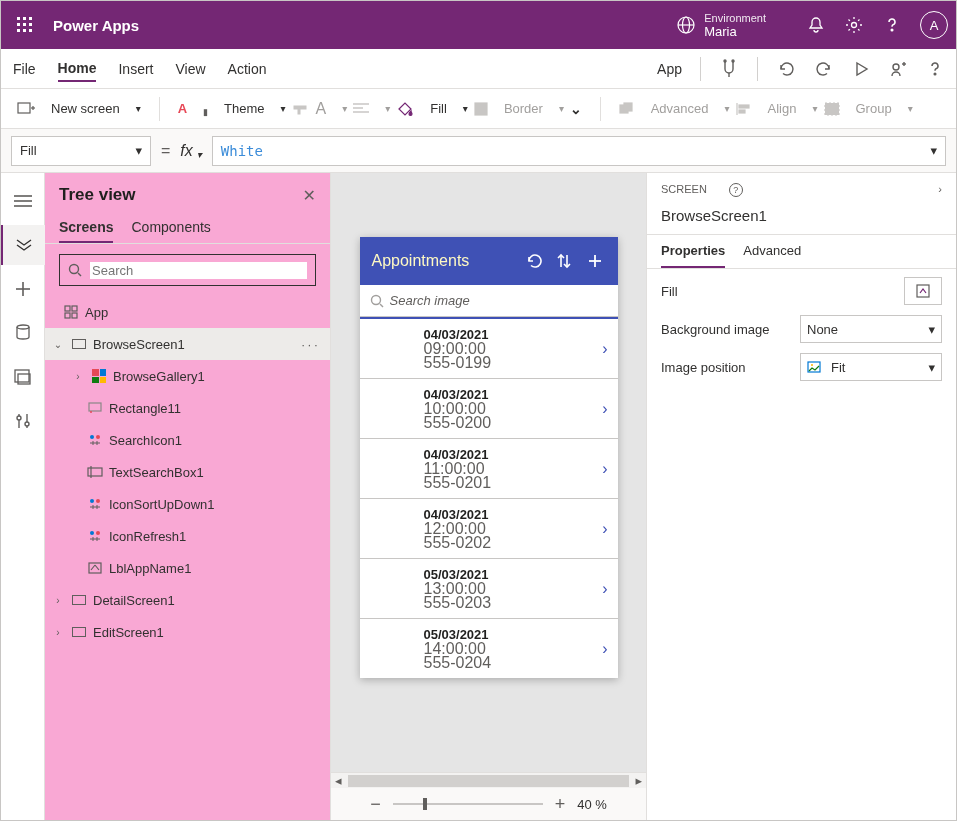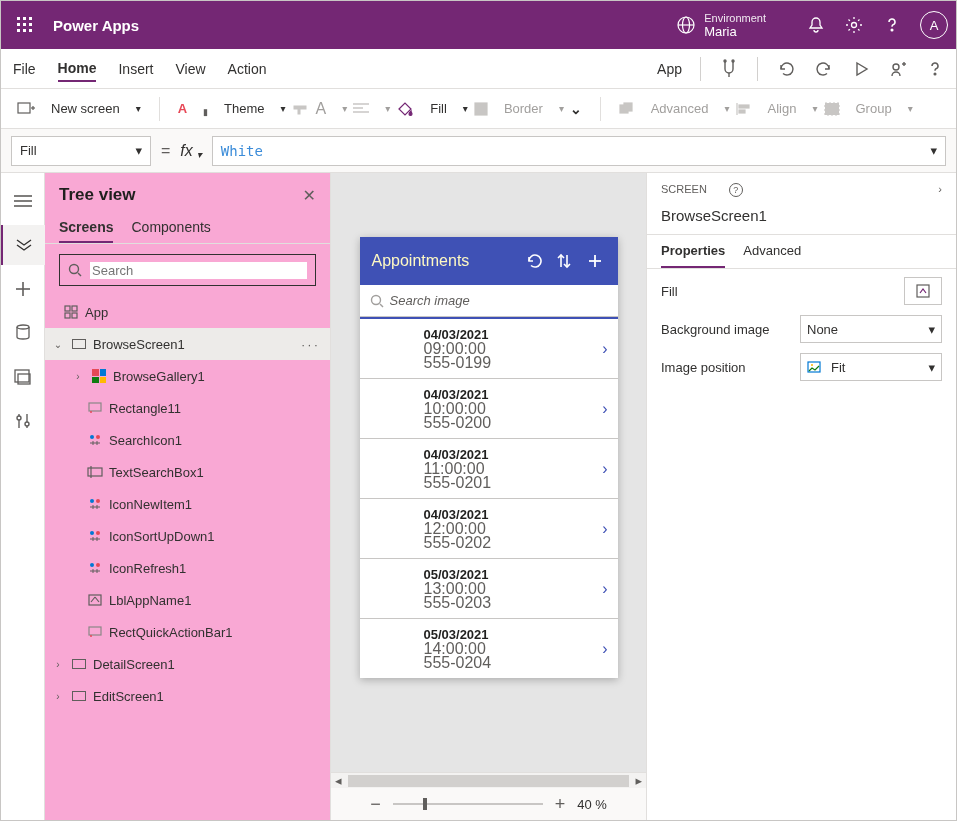--- a/index.html
+++ b/index.html
@@ -442,68 +442,45 @@
         <span class="indent" style="width:30px"></span>
         <span class="ticon">
             <svg width="14" height="14">
               <circle cx="4" cy="4" r="2" fill="#0078d4"></circle>
               <circle cx="10" cy="4" r="2" fill="#e74856"></circle>
               <line x1="2" y1="10" x2="12" y2="10" stroke="#605e5c"></line>
               <line x1="5" y1="8" x2="5" y2="12" stroke="#605e5c"></line>
               <line x1="9" y1="8" x2="9" y2="12" stroke="#605e5c"></line>
             </svg>
           </span>
-        <span>IconNewItem1</span>
+        <span>IconSortUpDown1</span>
       </div>
       <div class="tree-row">
         <span class="indent" style="width:30px"></span>
         <span class="ticon">
             <svg width="14" height="14">
               <circle cx="4" cy="4" r="2" fill="#0078d4"></circle>
               <circle cx="10" cy="4" r="2" fill="#e74856"></circle>
               <line x1="2" y1="10" x2="12" y2="10" stroke="#605e5c"></line>
               <line x1="5" y1="8" x2="5" y2="12" stroke="#605e5c"></line>
               <line x1="9" y1="8" x2="9" y2="12" stroke="#605e5c"></line>
             </svg>
           </span>
-        <span>IconSortUpDown1</span>
-      </div>
-      <div class="tree-row">
-        <span class="indent" style="width:30px"></span>
-        <span class="ticon">
-            <svg width="14" height="14">
-              <circle cx="4" cy="4" r="2" fill="#0078d4"></circle>
-              <circle cx="10" cy="4" r="2" fill="#e74856"></circle>
-              <line x1="2" y1="10" x2="12" y2="10" stroke="#605e5c"></line>
-              <line x1="5" y1="8" x2="5" y2="12" stroke="#605e5c"></line>
-              <line x1="9" y1="8" x2="9" y2="12" stroke="#605e5c"></line>
-            </svg>
-          </span>
         <span>IconRefresh1</span>
       </div>
       <div class="tree-row">
         <span class="indent" style="width:30px"></span>
         <span class="ticon">
             <svg width="14" height="12" fill="none" stroke="#605e5c" stroke-width="1.2">
               <rect x="1" y="1" width="12" height="10"></rect>
               <line x1="3" y1="8" x2="7" y2="3"></line>
               <line x1="7" y1="3" x2="11" y2="8"></line>
             </svg>
           </span>
         <span>LblAppName1</span>
-      </div>
-      <div class="tree-row">
-        <span class="indent" style="width:30px"></span>
-        <span class="ticon">
-            <svg width="14" height="12" fill="none" stroke="#8a8886" stroke-width="1.2">
-              <rect x="1" y="1" width="12" height="8"></rect>
-              <circle cx="3" cy="10" r="1" fill="#e74856" stroke="none"></circle>
-            </svg>
-          </span>
-        <span>RectQuickActionBar1</span>
       </div>
       <div class="tree-row">
         <span class="expander">›</span>
         <span class="ticon">
             <span class="screen-icon"></span>
           </span>
         <span>DetailScreen1</span>
       </div>
       <div class="tree-row">
         <span class="expander">›</span>

